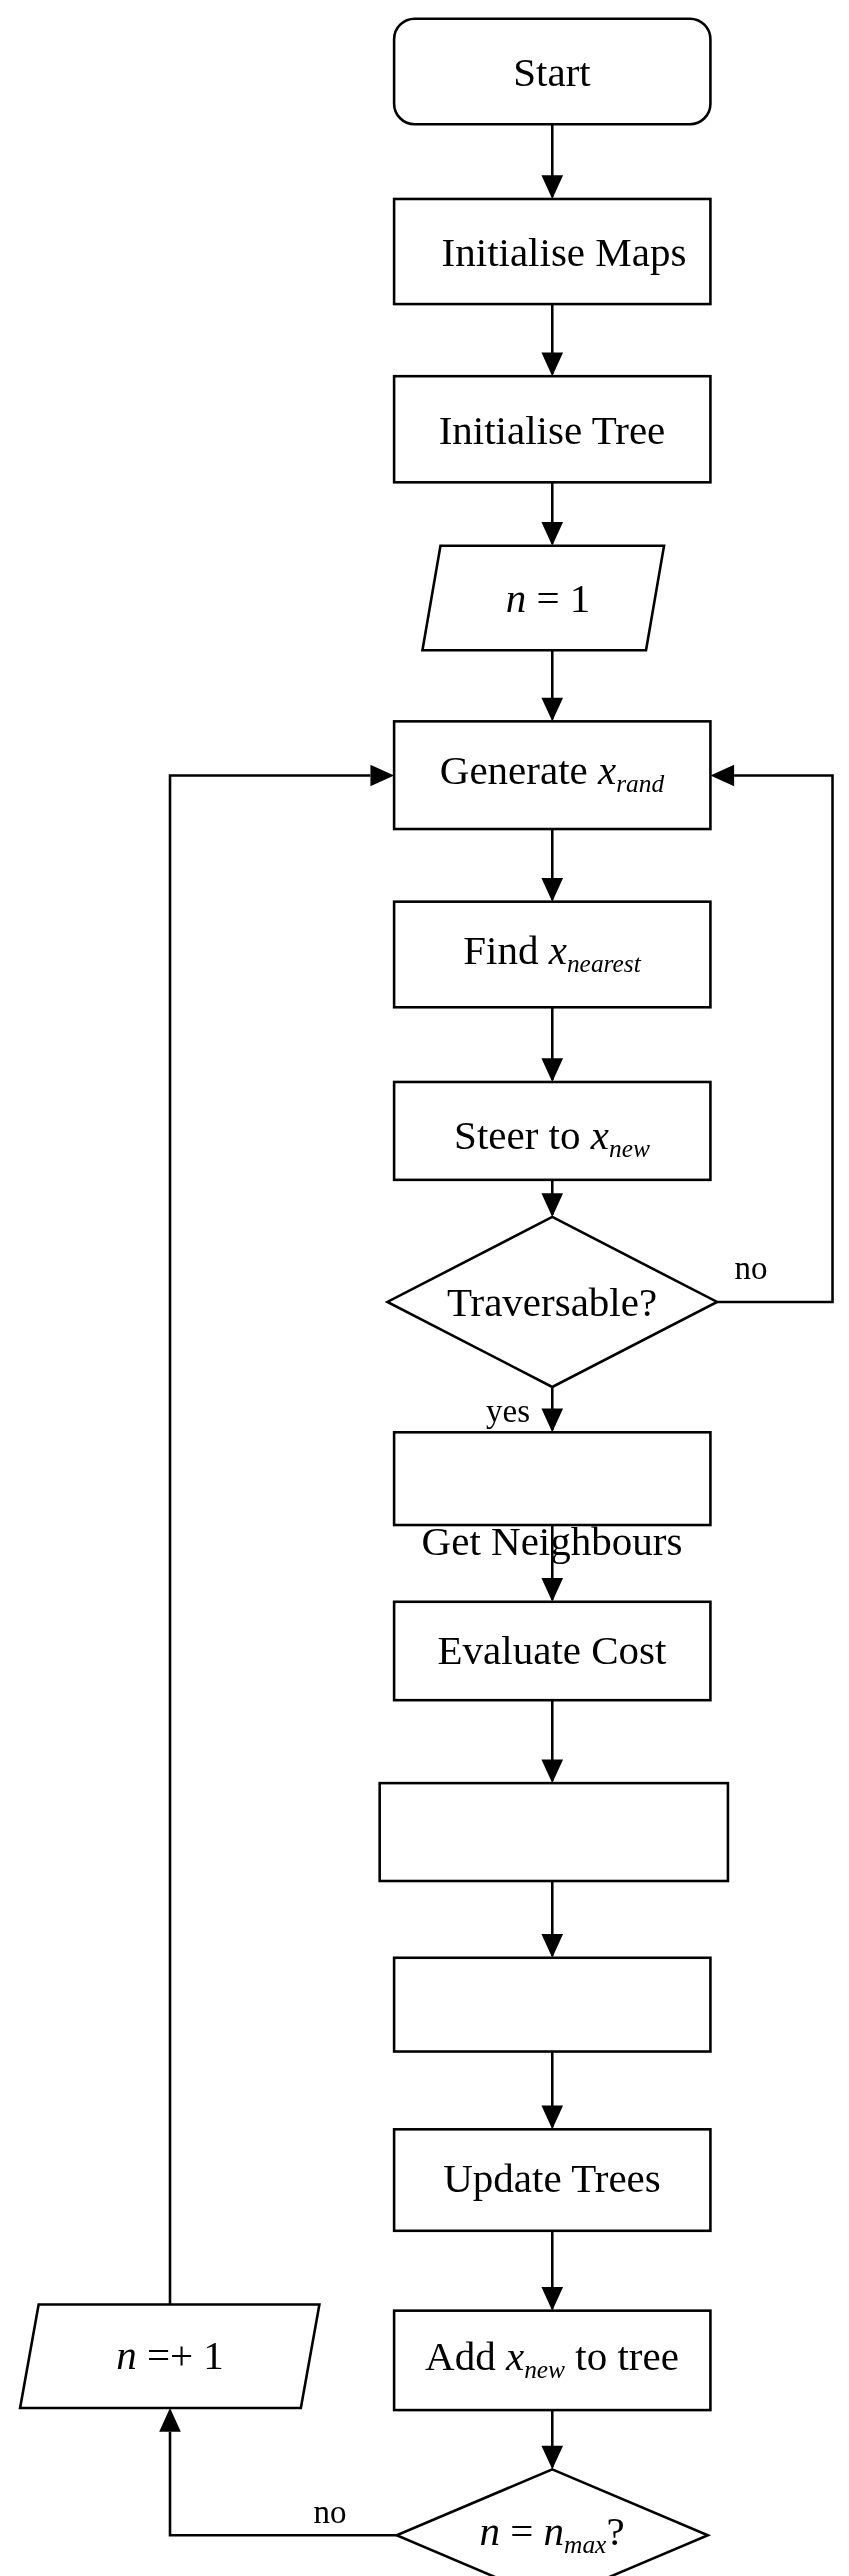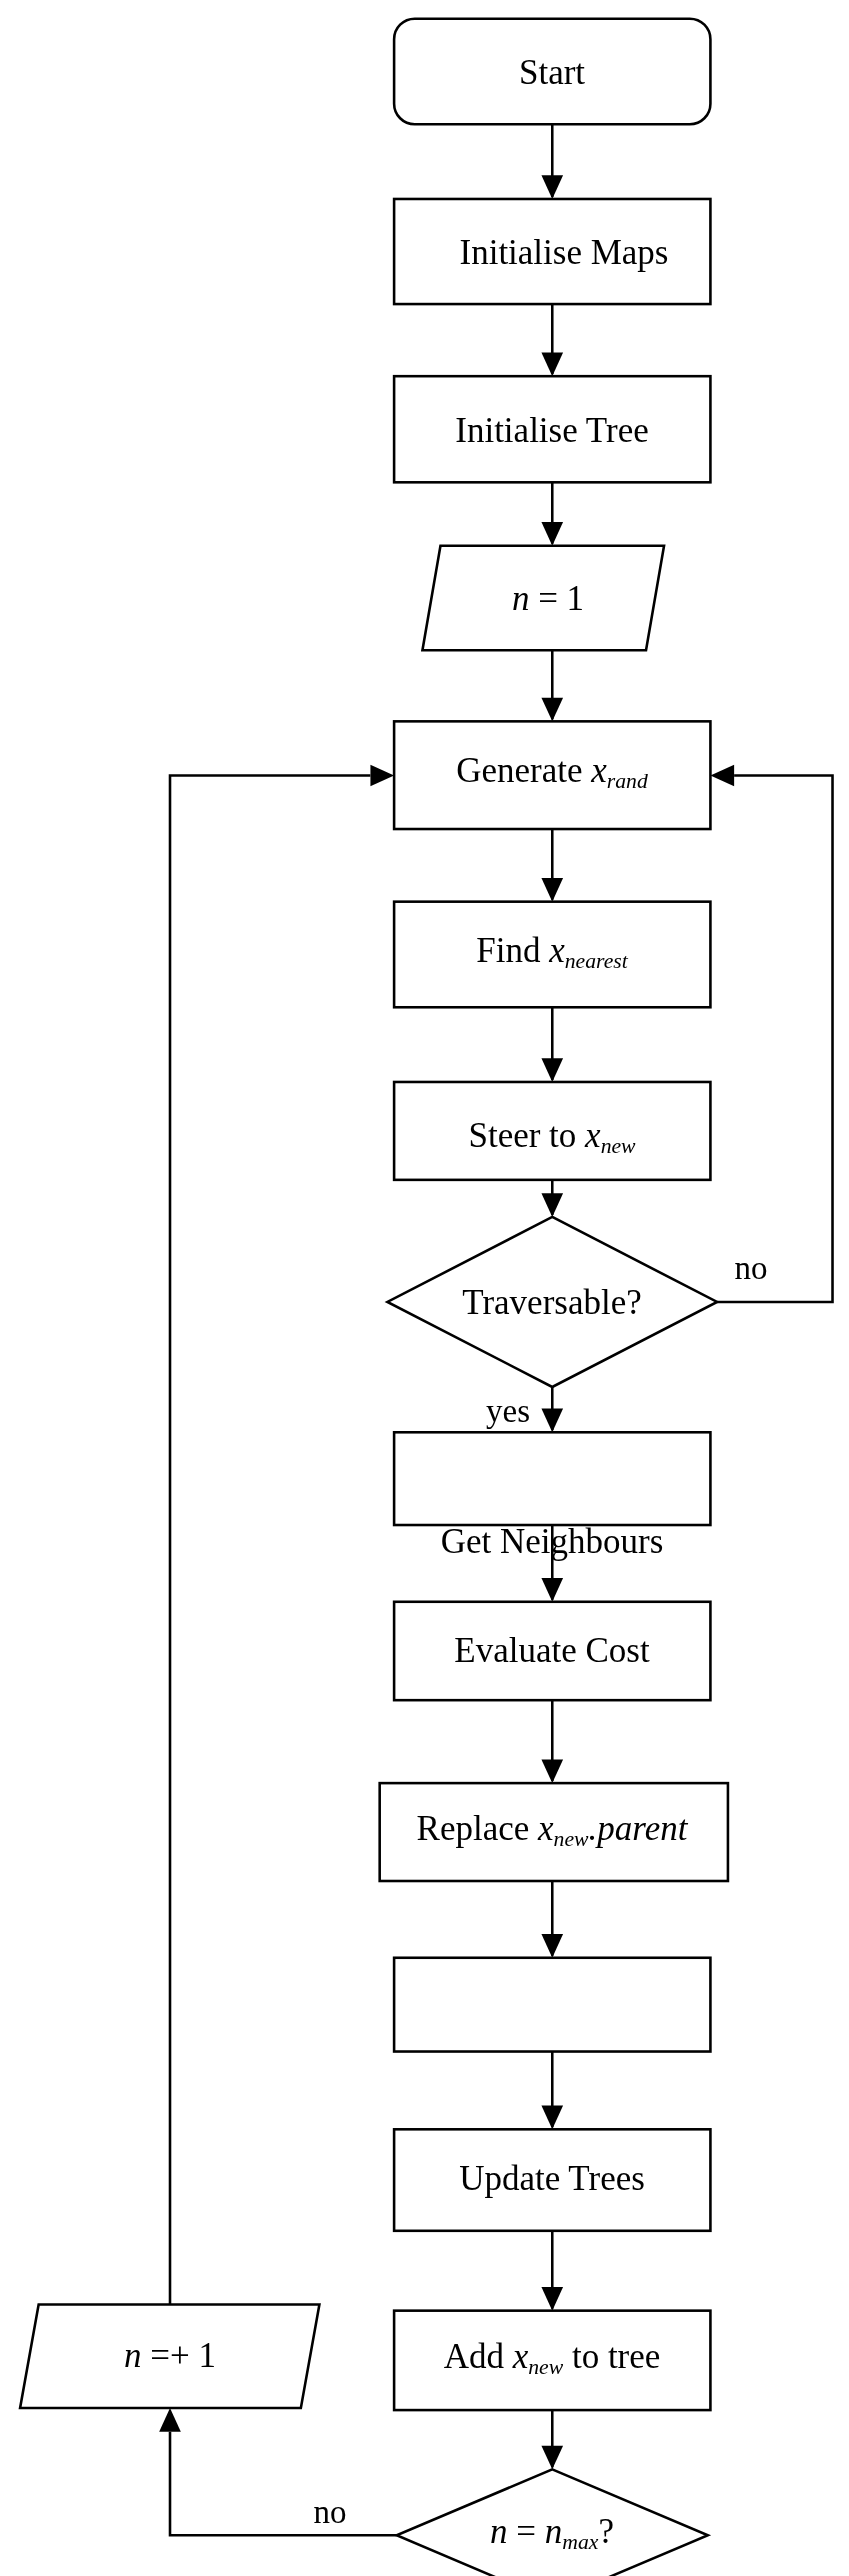--- a/index.html
+++ b/index.html
@@ -28,21 +28,21 @@
     stroke: #000000;
     stroke-width: 5px;
   }
   #shapes .arrowhead {
     fill: #000000;
     stroke: none;
   }
   .node-label {
     position: absolute;
     transform: translate(-50%, -50%);
-    font-size: 35px;
+    font-size: 41px;
     line-height: 1;
     white-space: nowrap;
     text-align: center;
   }
   .edge-label {
     position: absolute;
     transform: translate(-50%, -50%);
     font-size: 33px;
     line-height: 1;
     white-space: nowrap;
@@ -145,21 +145,20 @@
   <div class="node-label" style="left:552px; top:953px;"><span class="seg-n">Find </span><span class="seg-i">x</span><span class="seg-s">nearest</span></div>
 
   <div class="node-label" style="left:552px; top:1129px;margin-top:9px;"><span class="seg-n">Steer to </span><span class="seg-i">x</span><span class="seg-s">new</span></div>
 
   <div class="node-label" style="left:552px; top:1302px;"><span class="seg-n">Traversable?</span></div>
 
   <div class="node-label" style="left:552px; top:1541px;"><span class="seg-n">Get Neighbours</span></div>
 
   <div class="node-label" style="left:552px; top:1650px;"><span class="seg-n">Evaluate Cost</span></div>
 
-  <div class="node-label" style="left:552px; top:1831px;"><span class="seg-n">Replace </span><span class="seg-i">x</span><span class="seg-s">new</span><span class="seg-i">.parent</span></div>
 
 
   <div class="node-label" style="left:552px; top:2178px;"><span class="seg-n">Update Trees</span></div>
 
   <div class="node-label" style="left:552px; top:2359px;"><span class="seg-n">Add </span><span class="seg-i">x</span><span class="seg-s">new</span><span class="seg-n"> to tree</span></div>
 
   <div class="node-label" style="left:552px; top:2534px;"><span class="seg-i">n</span><span class="seg-n"> = </span><span class="seg-i">n</span><span class="seg-s">max</span><span class="seg-n">?</span></div>
 
   <div class="node-label" style="left:170px; top:2355px;"><span class="seg-i">n</span><span class="seg-n"> =+ 1</span></div>
 

